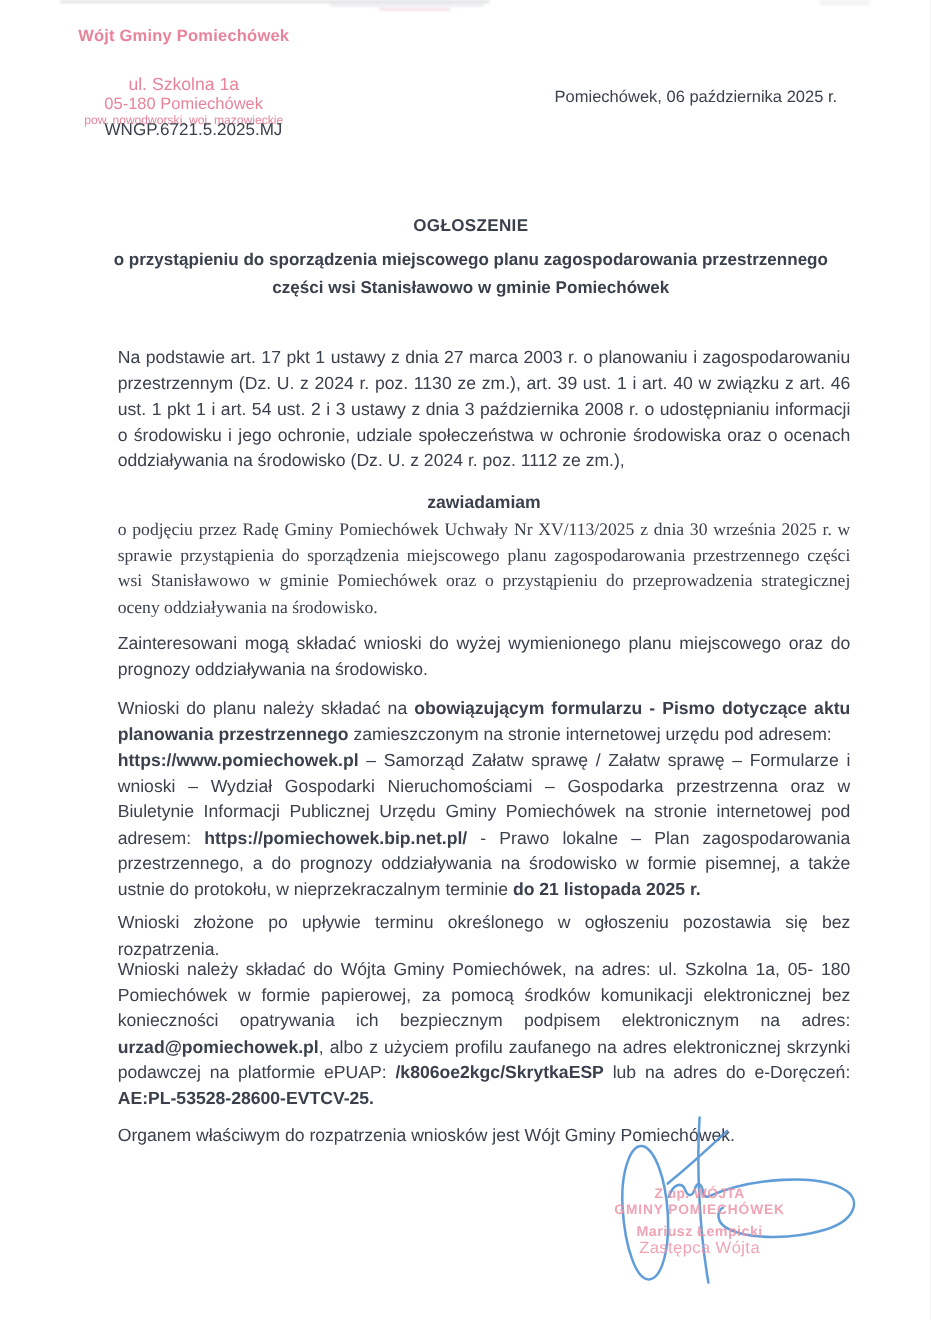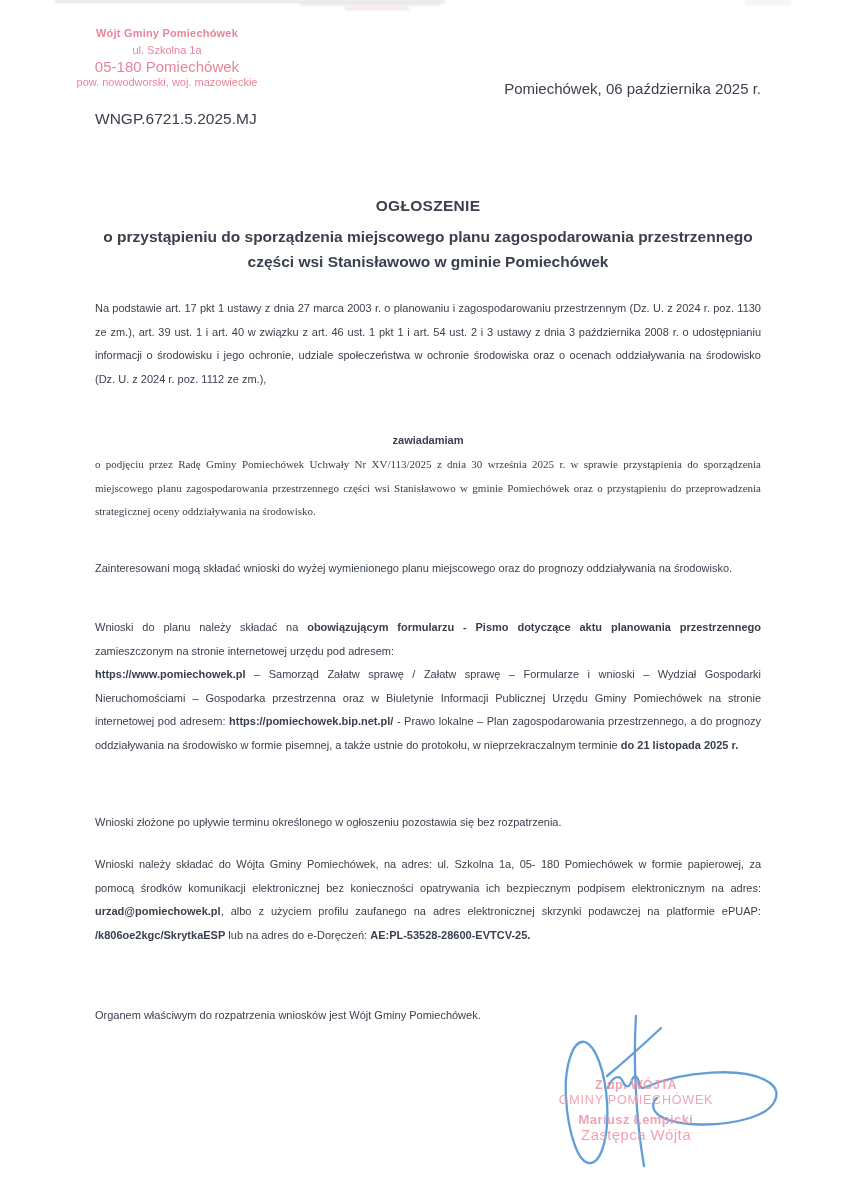--- a/index.html
+++ b/index.html
@@ -24,22 +24,22 @@
   .art2{left:300px;top:3px;width:140px;height:3px;background:#9aa0a8;opacity:.18;filter:blur(1px);}
   .art3{left:345px;top:7px;width:64px;height:3px;background:#d9a0b0;opacity:.28;filter:blur(1px);}
   .art4{left:745px;top:0;width:46px;height:5px;background:#b9bec5;opacity:.16;filter:blur(1px);}
 
   
   .stamp{
     position:absolute;left:60px;top:24px;width:214px;
     text-align:center;color:var(--stamp-pink);
     opacity:.95;
   }
-  .stamp .s1{font-size:11px;font-weight:700;line-height:18px;letter-spacing:.2px;}
-  .stamp .s2{font-size:11px;line-height:16px;}
+  .stamp .s1{font-size:15px;font-weight:700;line-height:18px;letter-spacing:.2px;}
+  .stamp .s2{font-size:16px;line-height:16px;margin-top:28px;}
   .stamp .s3{font-size:15px;line-height:17px;}
   .stamp .s4{font-size:11px;font-weight:400;line-height:15px;}
 
   .dateline{
     position:absolute;right:85px;top:80px;
     font-size:15px;color:var(--text);
   }
   .reference{
     position:absolute;left:95px;top:110px;
     font-size:15.5px;color:var(--text);
@@ -48,42 +48,42 @@
   .content{position:absolute;left:95px;top:0;width:666px;height:100%;}
   .doc-title{
     position:absolute;left:0;top:197px;width:100%;
     text-align:center;font-size:15.5px;font-weight:700;letter-spacing:.3px;
   }
   .doc-subtitle{
     position:absolute;left:0;top:225px;width:100%;
     text-align:center;font-size:15.5px;font-weight:700;line-height:24.5px;
   }
   .para{
-    position:absolute;left:0;width:100%;
-    font-size:11px;line-height:23.5px;
-    text-align:justify;white-space:pre-wrap;
+    position:absolute;left:12px;width:100%;
+    font-size:16px;line-height:23.5px;
+    text-align:justify;white-space:pre-wrap;margin-top:17px;
   }
   .para.center{text-align:center;white-space:normal;}
   .para .bold{font-weight:700;}
   .para-legal-basis{top:297px;}
   .para-notify-heading{top:429px;}
   .para-notify-body{top:453px;font-family:Liberation Serif, serif;}
   .para-interested{top:557px;}
   .para-form-info{top:616px;}
   .para-late-submissions{top:811px;}
   .para-submission-channels{top:853px;}
   .para-authority{top:1004px;}
 
   
   .sig-stamp{
     position:absolute;left:538px;top:1046px;width:196px;
     text-align:center;color:var(--sig-pink);opacity:.85;
   }
   .sig-stamp .g1{font-size:12.5px;font-weight:700;line-height:15px;letter-spacing:.4px;margin-top:32px;}
-  .sig-stamp .g2{font-size:12.5px;font-weight:400;line-height:15px;letter-spacing:.8px;}
+  .sig-stamp .g2{font-size:12.5px;font-weight:700;line-height:15px;letter-spacing:.8px;}
   .sig-stamp .g3{font-size:13px;font-weight:700;line-height:15px;margin-top:4px;letter-spacing:.4px;}
   .sig-stamp .g4{font-size:15px;font-weight:400;line-height:15px;letter-spacing:.4px;}
   .sig-ink{position:absolute;left:530px;top:990px;width:290px;height:215px;pointer-events:none;}
 </style>
 </head>
 <body>
 
 <div class="page">
 
   <div class="artifact art1"></div>

